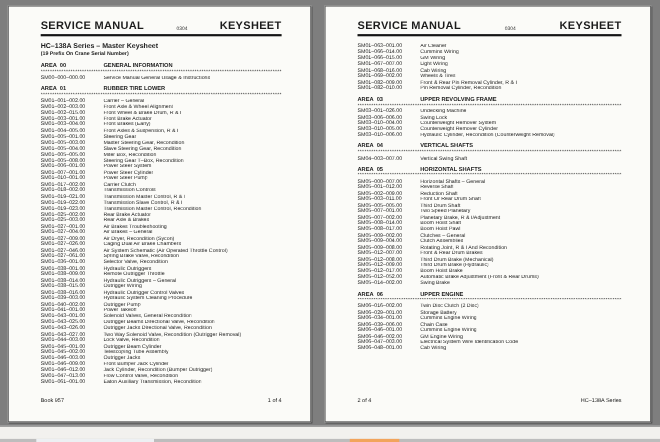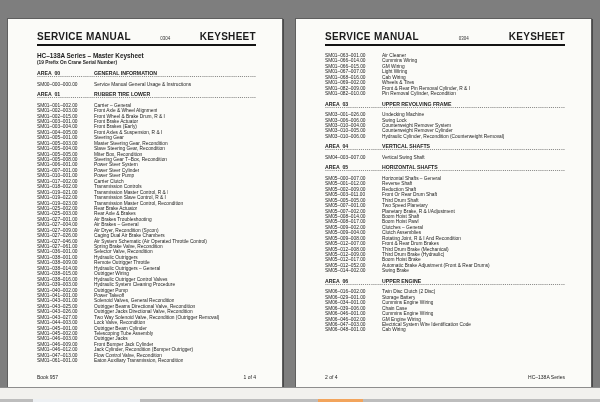--- a/index.html
+++ b/index.html
@@ -5,21 +5,21 @@
   html,body{margin:0;padding:0;}
   body{
     width:600px;height:402px;position:relative;overflow:hidden;
     background:#7e7e7e;
     font-family:"Liberation Sans", sans-serif;
     -webkit-font-smoothing:antialiased;
   }
   
   .canvas{position:absolute;left:0;top:0;width:600px;height:387px;background:#7e7e7e;}
   .page{
-    position:absolute;top:18px;height:379px;background:#fbfbf8;
+    position:absolute;top:5px;height:379px;background:#fbfbf8;
     border:1px solid #5f5f5f;box-sizing:border-box;
     box-shadow:1px 1px 0 #4a4a4a;
   }
   .page-1{left:7px;width:276px;}
   .page-2{left:295px;width:297px;}
   .page-inner{position:absolute;inset:0;padding:12px 26px 0 29px;box-sizing:border-box;color:#1c1c1c;}
   
   .ph{display:flex;align-items:flex-end;}
   .ph-left,.ph-right{font-weight:bold;font-size:10px;letter-spacing:.3px;white-space:nowrap;}
   .ph-center{flex:1;text-align:center;font-size:4.5px;padding-bottom:1px;color:#333;}

